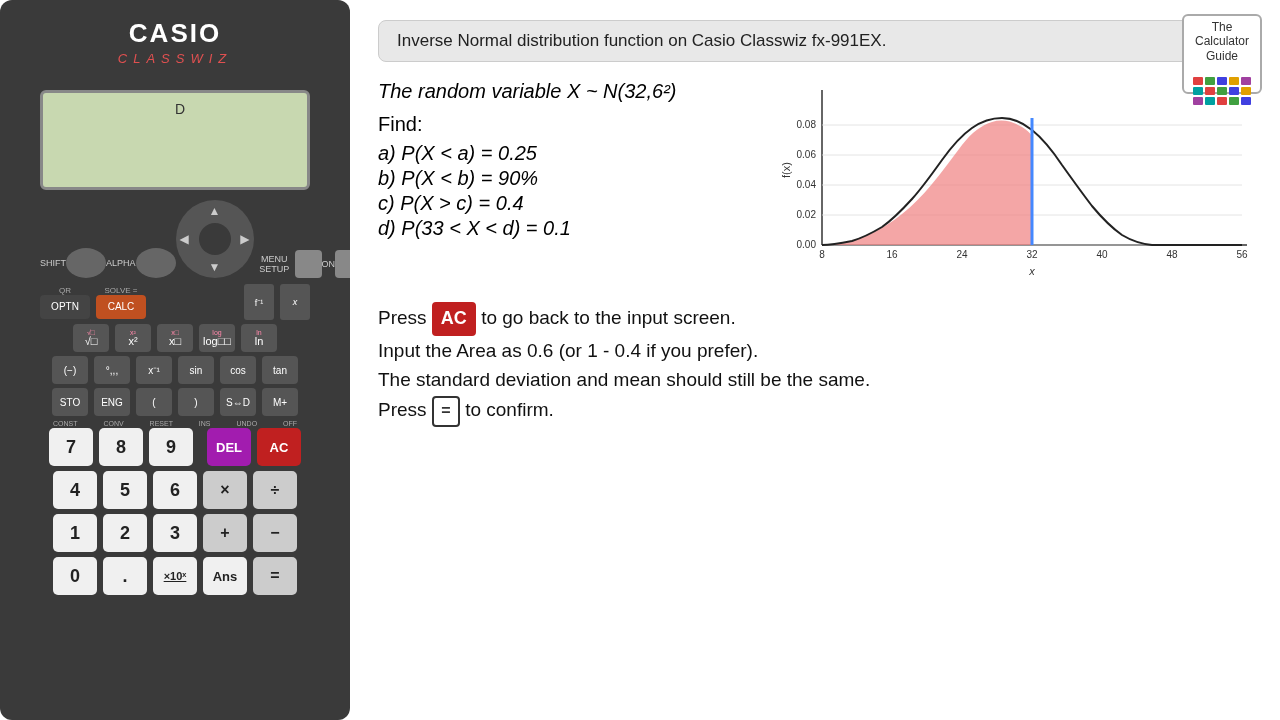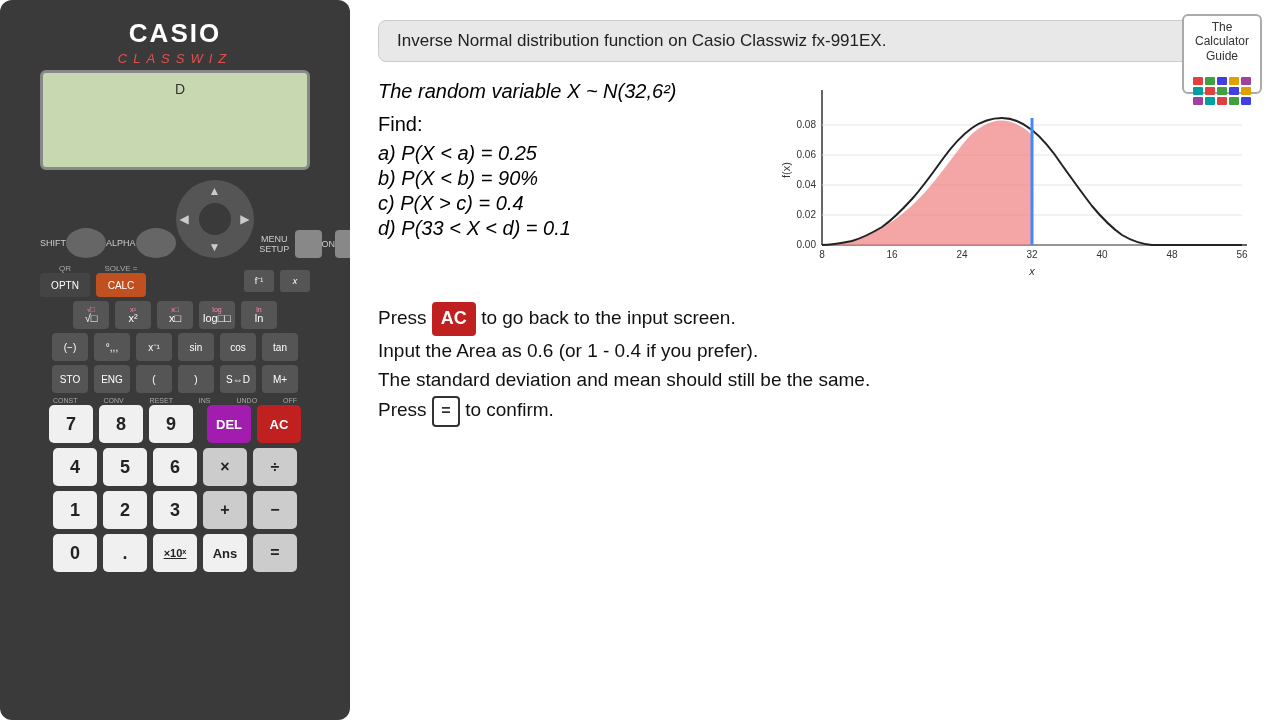--- a/index.html
+++ b/index.html
@@ -33,21 +33,21 @@
       font-weight: bold;
       letter-spacing: 2px;
       font-family: Arial, sans-serif;
       margin-bottom: 2px;
     }
 
     .classwiz-logo {
       color: #e05050;
       font-size: 13px;
       letter-spacing: 6px;
-      margin-bottom: 4px;
+      margin-bottom: 24px;
       font-style: italic;
     }
 
     .calc-screen {
       width: 270px;
       height: 100px;
       background: #c8d8b0;
       border-radius: 6px;
       border: 3px solid #888;
       display: flex;
@@ -201,21 +201,21 @@
       cursor: pointer;
     }
 
     .calc-btn-small {
       background: #555;
       color: #fff;
       font-size: 9px;
       border: none;
       border-radius: 3px;
       width: 30px;
-      height: 22px;
+      height: 36px;
       cursor: pointer;
     }
 
     
     #content-panel {
       flex: 1;
       padding: 20px 28px;
       display: flex;
       flex-direction: column;
       position: relative;

